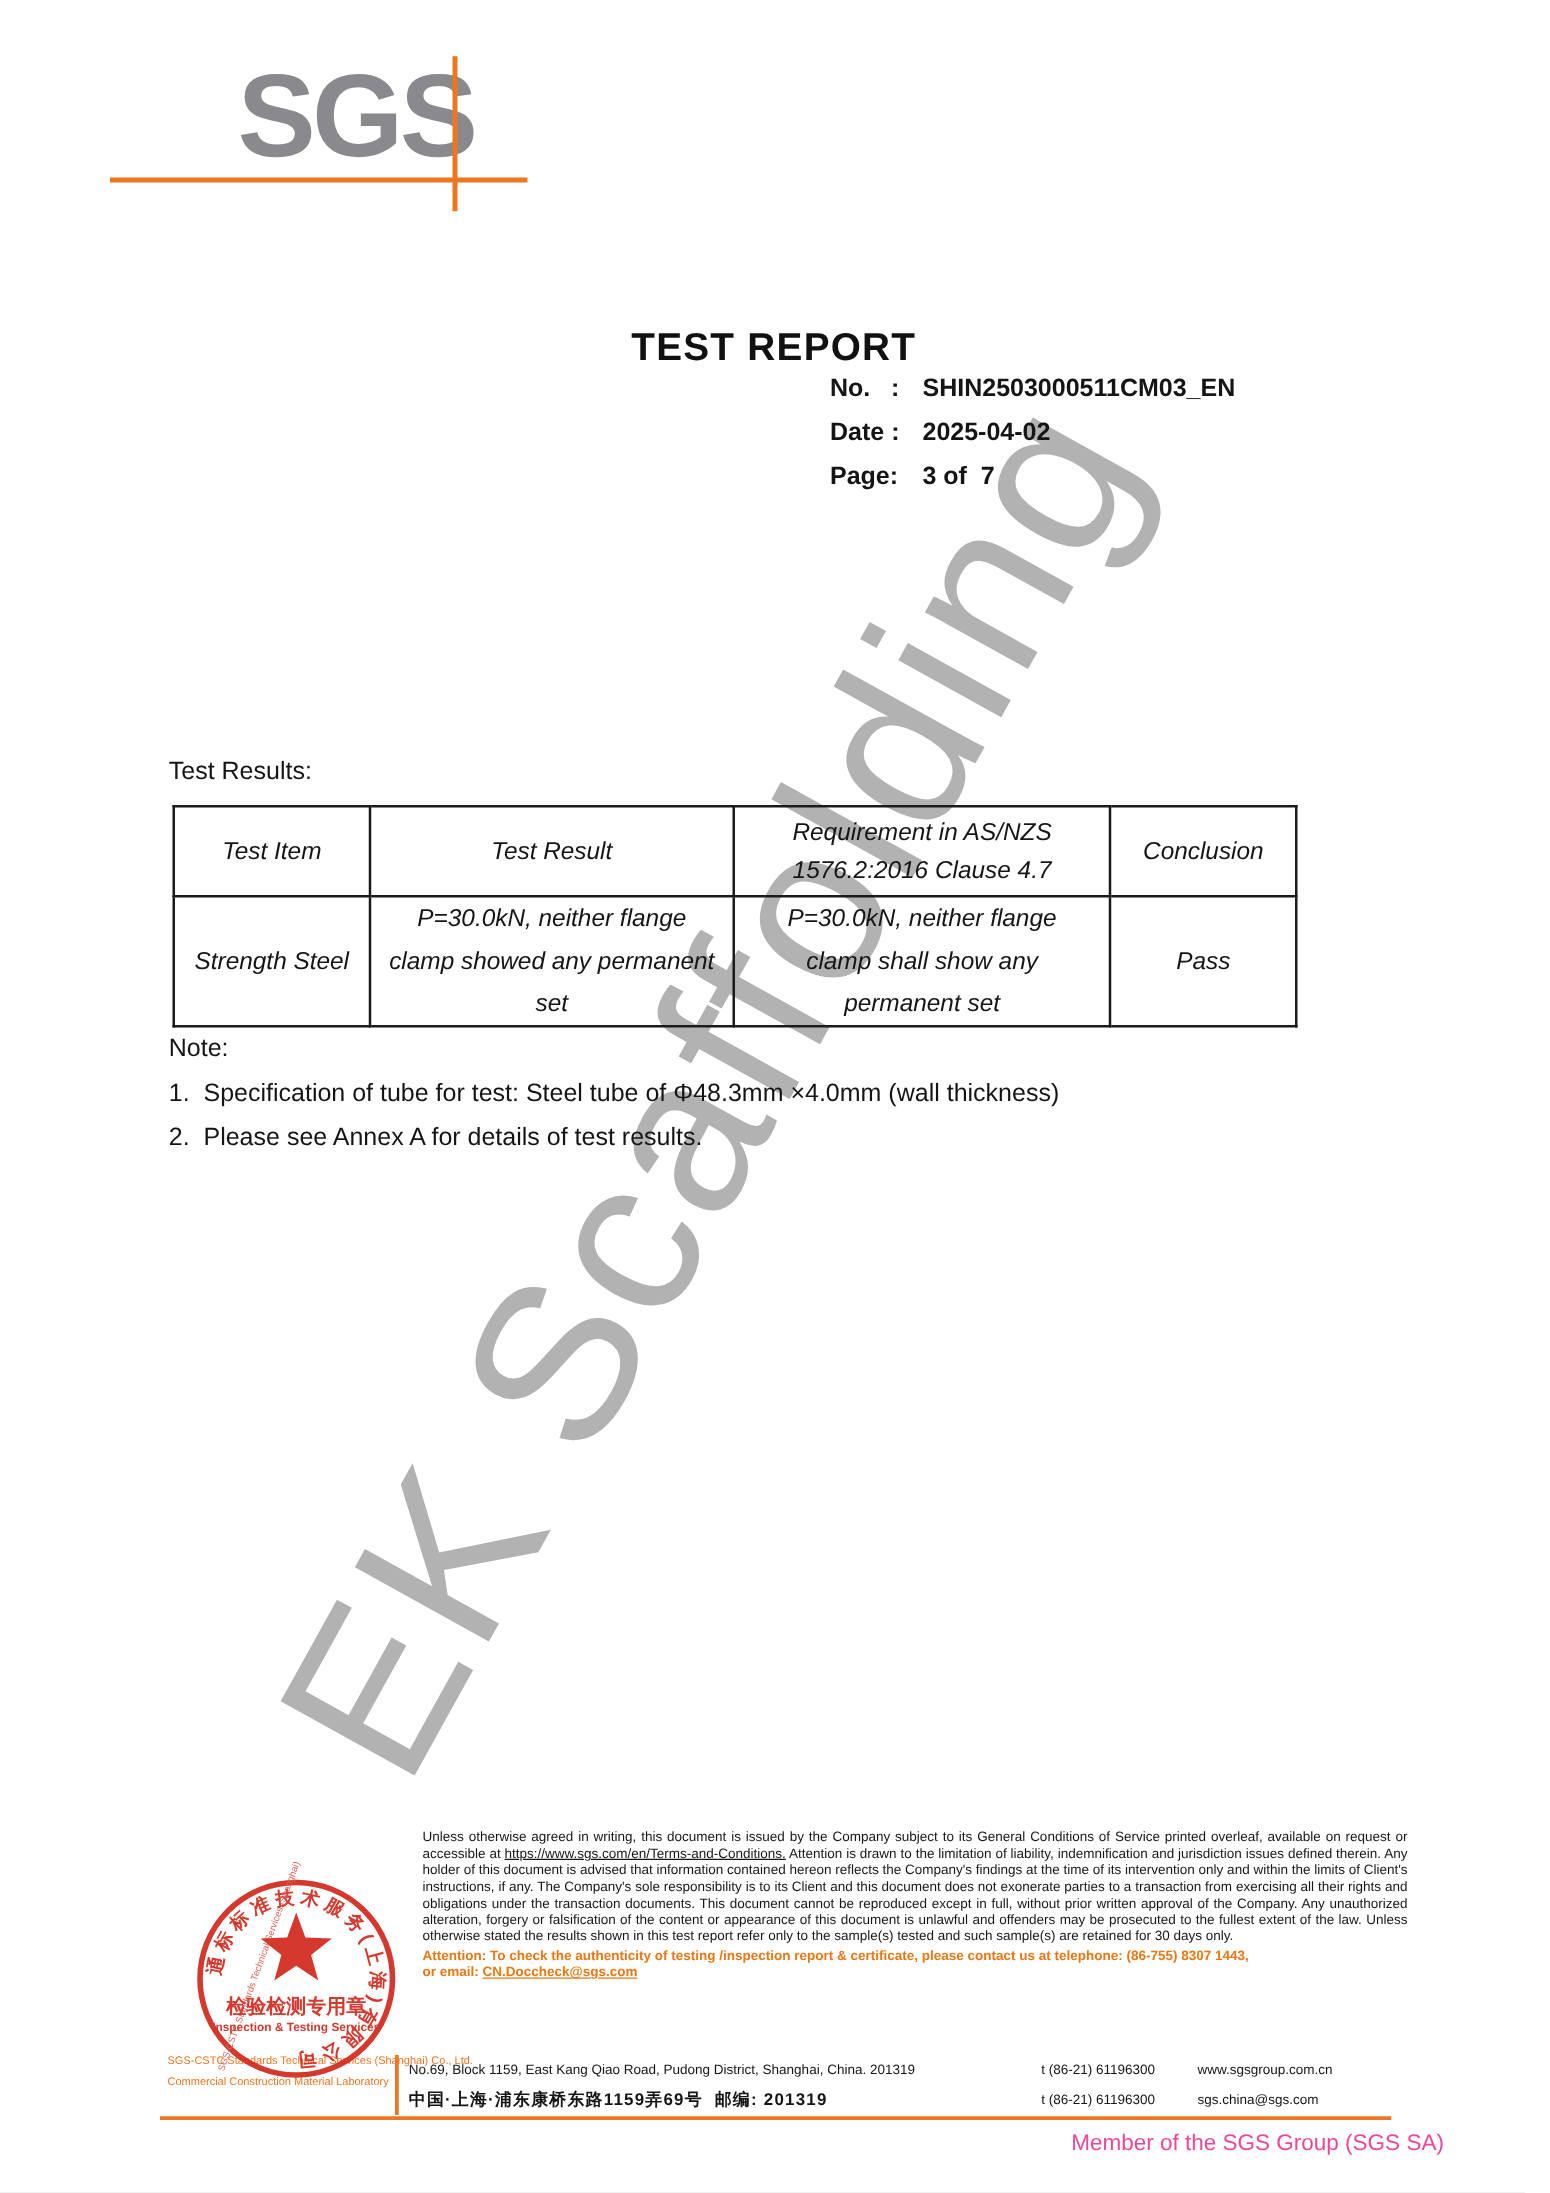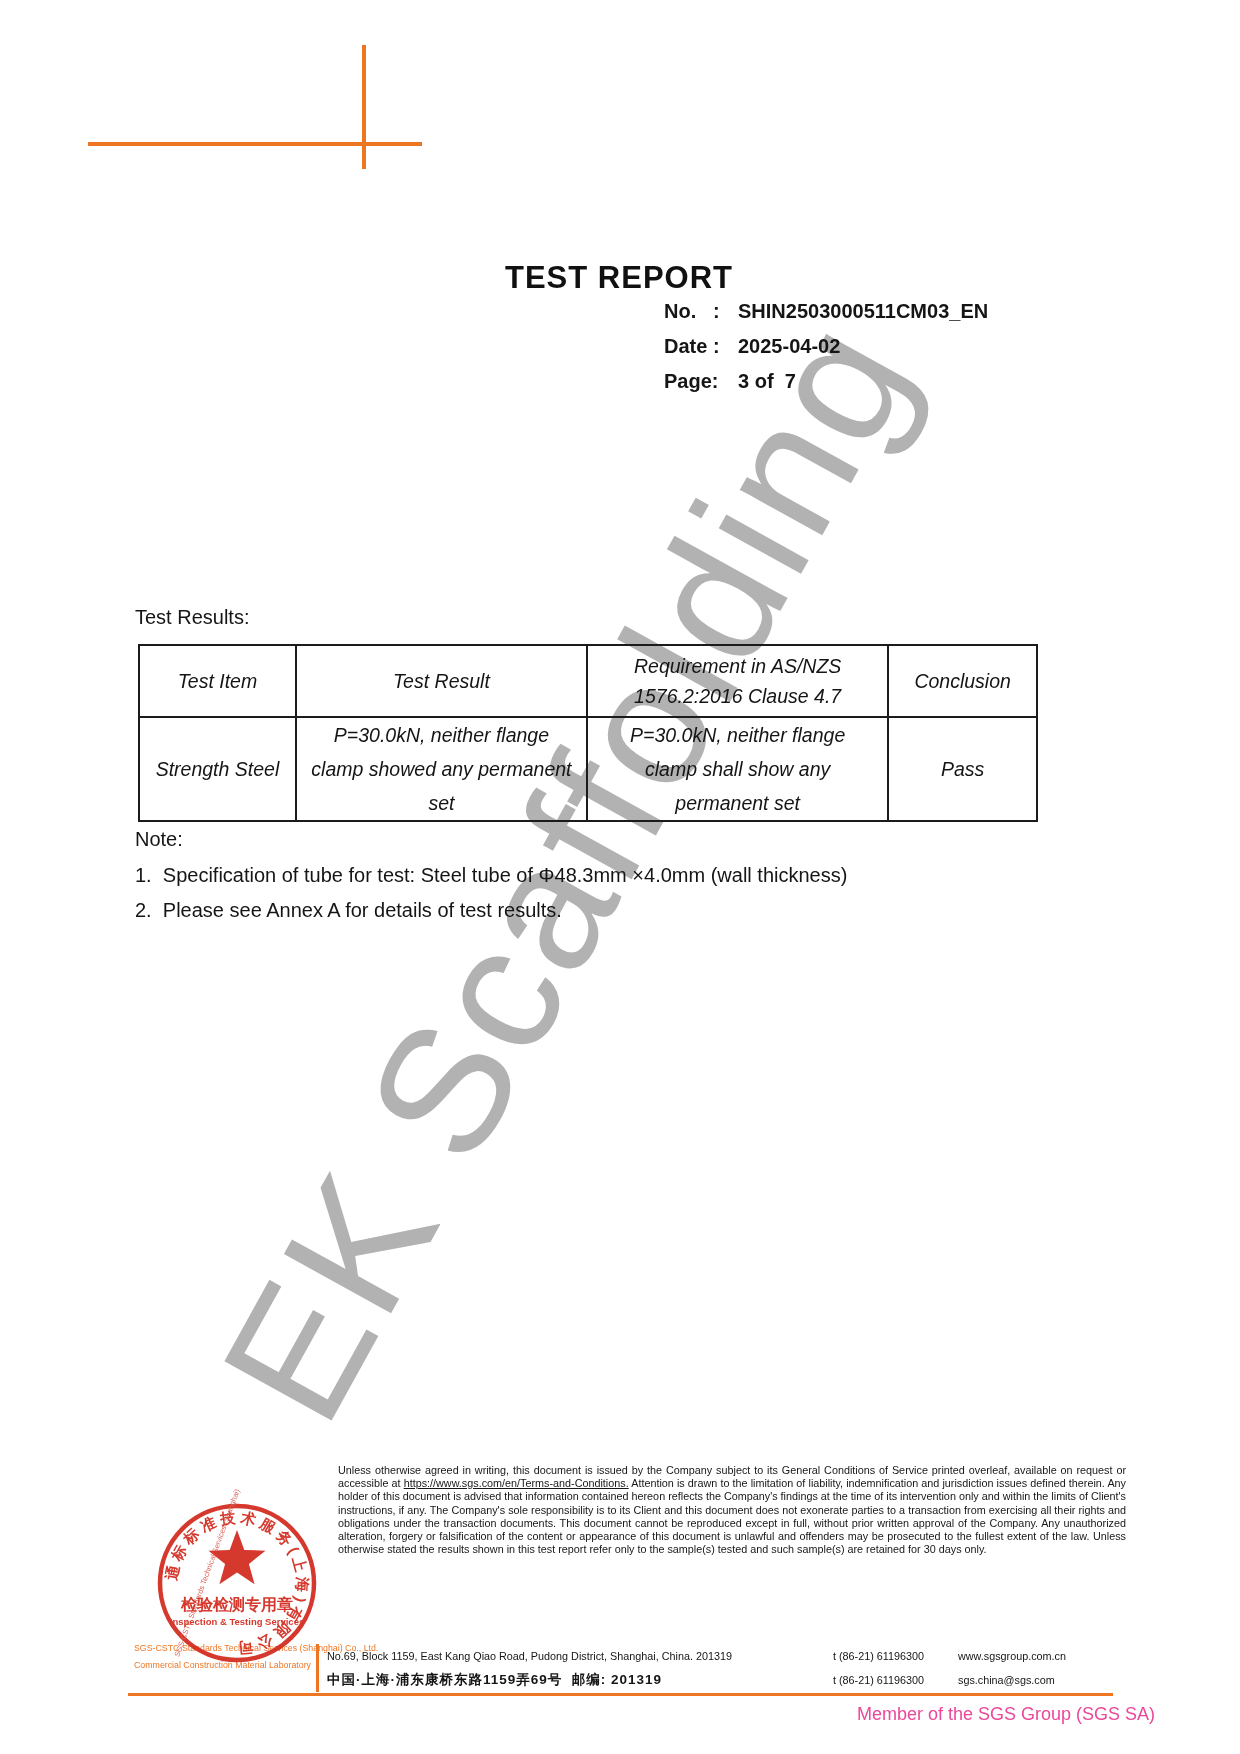--- a/index.html
+++ b/index.html
@@ -81,20 +81,21 @@
   .footer-rule { position:absolute; left:128px; top:1693px; width:985px; height:3px; background:#ee7623; z-index:2; }
   .member-note { position:absolute; left:857px; top:1704px; z-index:2; font-size:18px; color:#ec4899; }
 </style>
 </head>
 <body>
 
 <div class="page">
 
   <div class="watermark">EK Scaffolding</div>
 
+  <div class="logo-text">SGS</div>
   <div class="logo-hline"></div>
   <div class="logo-vline"></div>
 
   <div class="report-title">TEST REPORT</div>
   <div class="meta">
     <div class="meta-row">
       <span class="meta-label">No.   :</span>
       <span class="meta-value">SHIN2503000511CM03_EN</span>
     </div>
     <div class="meta-row">
@@ -149,20 +150,24 @@
       <textPath href="#ringPath" startOffset="2">通标标准技术服务(上海)有限公司</textPath>
     </text>
     <text transform="rotate(-70 52 128)" x="8" y="128" font-size="7.5" fill="#d8554a">SGS-CSTC Standards Technical Services (Shanghai) Co., Ltd.</text>
     <polygon fill="#d2281c" points="95,42 102.3,61.9 123.5,62.7 106.9,75.9 112.6,96.3 95,84.5 77.4,96.3 83.1,75.9 66.5,62.7 87.7,61.9"></polygon>
     <text x="95" y="122" text-anchor="middle" font-size="16" font-weight="bold" fill="#d2281c">检验检测专用章</text>
     <text x="95" y="137" text-anchor="middle" font-size="9.5" font-weight="bold" fill="#d2281c">Inspection &amp; Testing Services</text>
   </svg>
 
   <div class="legal">
     <span>Unless otherwise agreed in writing, this document is issued by the Company subject to its General Conditions of Service printed overleaf, available on request or accessible at </span><span class="u">https://www.sgs.com/en/Terms-and-Conditions.</span><span> Attention is drawn to the limitation of liability, indemnification and jurisdiction issues defined therein. Any holder of this document is advised that information contained hereon reflects the Company's findings at the time of its intervention only and within the limits of Client's instructions, if any. The Company's sole responsibility is to its Client and this document does not exonerate parties to a transaction from exercising all their rights and obligations under the transaction documents. This document cannot be reproduced except in full, without prior written approval of the Company. Any unauthorized alteration, forgery or falsification of the content or appearance of this document is unlawful and offenders may be prosecuted to the fullest extent of the law. Unless otherwise stated the results shown in this test report refer only to the sample(s) tested and such sample(s) are retained for 30 days only.</span>
+    <div class="attention">
+      <div>Attention: To check the authenticity of testing /inspection report &amp; certificate, please contact us at telephone: (86-755) 8307 1443,</div>
+      <div><span>or email: </span><span class="u">CN.Doccheck@sgs.com</span></div>
+    </div>
   </div>
 
   <div class="company-block">
     <div>SGS-CSTC Standards Technical Services (Shanghai) Co., Ltd.</div>
     <div>Commercial Construction Material Laboratory</div>
   </div>
 
   <div class="addr-block">
     <div class="addr-row">
       <span class="addr-text">No.69, Block 1159, East Kang Qiao Road, Pudong District, Shanghai, China. 201319</span>

